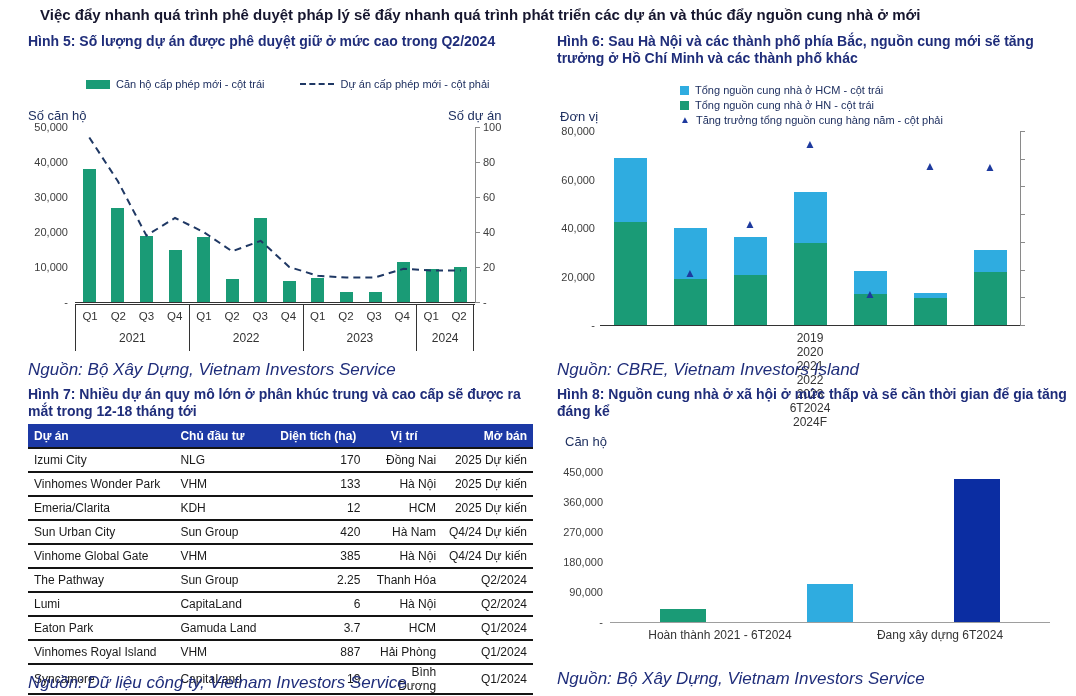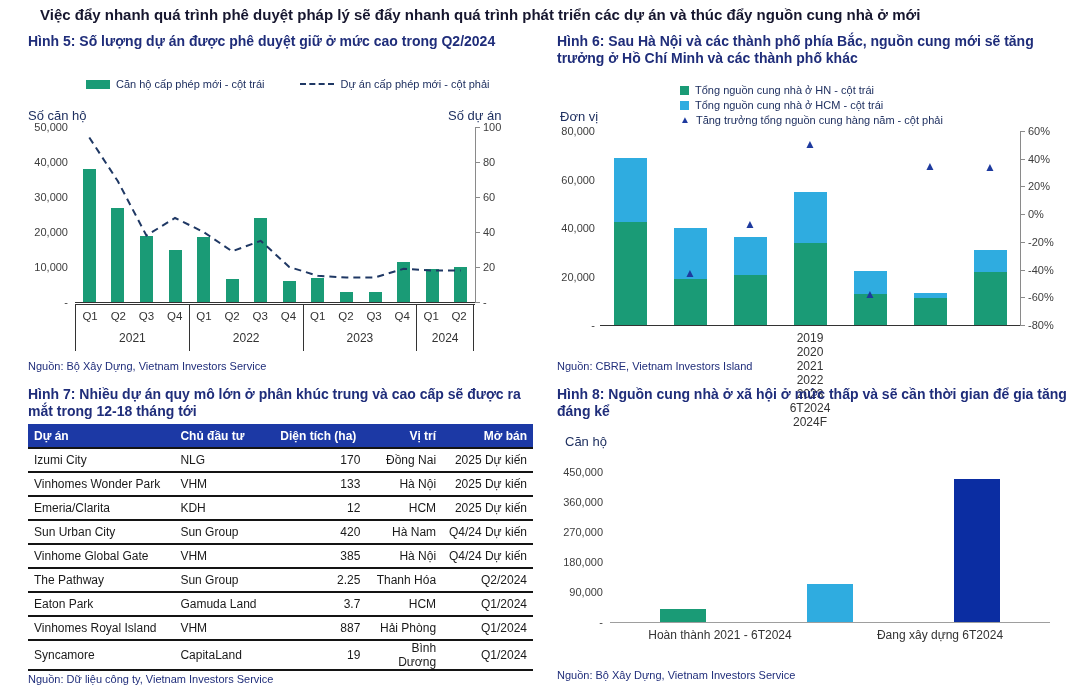--- a/index.html
+++ b/index.html
@@ -6,21 +6,21 @@
   body{width:1076px;height:696px;overflow:hidden;position:relative;
        font-family:"Liberation Sans","DejaVu Sans",sans-serif;color:#222;}
   .page{position:absolute;inset:0;}
   .heading{position:absolute;left:40px;top:6px;width:1045px;font-size:15px;font-weight:bold;color:#16162e;}
   .panel{position:absolute;}
   #fig5-panel{left:28px;top:33px;width:505px;height:348px;}
   #fig6-panel{left:557px;top:33px;width:519px;height:348px;}
   #fig7-panel{left:28px;top:386px;width:505px;height:306px;}
   #fig8-panel{left:557px;top:386px;width:519px;height:306px;}
   .fig-title{position:absolute;left:0;top:0;width:100%;font-size:14px;line-height:17px;font-weight:bold;color:#1f2d7a;}
-  .source{position:absolute;left:0;font-size:11px;color:#1f2d7a;}
+  .source{position:absolute;left:0;font-size:17px;font-style:italic;color:#1f2d7a;}
   
   .legend{position:absolute;display:flex;font-size:11px;color:#1f3060;}
   .legend.horiz{flex-direction:row;gap:36px;}
   .legend.vert{flex-direction:column;gap:3px;}
   .legend-item{display:flex;align-items:center;gap:6px;white-space:nowrap;}
   .swatch-bar{width:24px;height:9px;}
   .swatch-dash{width:34px;height:0;border-top:2px dashed #1f3864;}
   .swatch-sq{width:9px;height:9px;}
   .swatch-tri{font-size:10px;line-height:10px;}
   
@@ -154,26 +154,26 @@
           <div class="yrow">2024</div>
         </div>
       </div>
     <div class="source" style="top:327px;">Nguồn: Bộ Xây Dựng, Vietnam Investors Service</div>
   </section>
 
   <section class="panel" id="fig6-panel">
     <div class="fig-title">Hình 6: Sau Hà Nội và các thành phố phía Bắc, nguồn cung mới sẽ tăng trưởng ở Hồ Chí Minh và các thành phố khác</div>
     <div class="legend vert" id="fig6-legend" style="left:123px;top:51px;">
         <div class="legend-item">
+          <span class="swatch-sq" style="background: rgb(47, 172, 224);"></span>
+          <span>Tổng nguồn cung nhà ở HCM - cột trái</span>
+        </div>
+        <div class="legend-item">
           <span class="swatch-sq" style="background: rgb(26, 155, 118);"></span>
           <span>Tổng nguồn cung nhà ở HN - cột trái</span>
-        </div>
-        <div class="legend-item">
-          <span class="swatch-sq" style="background: rgb(47, 172, 224);"></span>
-          <span>Tổng nguồn cung nhà ở HCM - cột trái</span>
         </div>
         <div class="legend-item">
           <span class="swatch-tri" style="color: rgb(30, 58, 158);">▲</span>
           <span>Tăng trưởng tổng nguồn cung hàng năm - cột phải</span>
         </div>
       </div>
     <div class="axis-unit" style="left:3px;top:76px;">Đơn vị</div>
     <div class="plot" id="fig6-plot" style="left:43px;top:98px;width:420px;height:194px;">
       <div class="bars-area" id="fig6-bars" style="border-bottom:1.5px solid #333;">
           <div class="stack" style="left: 13.5px; width: 33px; height: 167.3px;">
@@ -224,51 +224,41 @@
     <div class="vaxis" id="fig6-vaxis" style="left:463px;top:98px;height:195px;">
         <div class="dash" style="top: 0px;"></div>
         <div class="dash" style="top: 27.7143px;"></div>
         <div class="dash" style="top: 55.4286px;"></div>
         <div class="dash" style="top: 83.1429px;"></div>
         <div class="dash" style="top: 110.857px;"></div>
         <div class="dash" style="top: 138.571px;"></div>
         <div class="dash" style="top: 166.286px;"></div>
         <div class="dash" style="top: 194px;"></div>
       </div>
-    <div class="yticks right" id="fig6-yr" style="left:471px;top:98px;width:40px;height:194px;">
-        <div class="tick" style="top: -7px;">60%</div>
-        <div class="tick" style="top: 20.7143px;">40%</div>
-        <div class="tick" style="top: 48.4286px;">20%</div>
-        <div class="tick" style="top: 76.1429px;">0%</div>
-        <div class="tick" style="top: 103.857px;">-20%</div>
-        <div class="tick" style="top: 131.571px;">-40%</div>
-        <div class="tick" style="top: 159.286px;">-60%</div>
-        <div class="tick" style="top: 187px;">-80%</div>
-      </div>
     <div class="xlabels" id="fig6-xlabels" style="left:43px;top:298px;width:420px;flex-direction:column;">
         <div class="xl">2019</div>
         <div class="xl">2020</div>
         <div class="xl">2021</div>
         <div class="xl">2022</div>
         <div class="xl">2023</div>
         <div class="xl">6T2024</div>
         <div class="xl">2024F</div>
       </div>
     <div class="source" style="top:327px;">Nguồn: CBRE, Vietnam Investors Island</div>
   </section>
 
   <section class="panel" id="fig7-panel">
     <div class="fig-title">Hình 7: Nhiều dự án quy mô lớn ở phân khúc trung và cao cấp sẽ được ra mắt trong 12-18 tháng tới</div>
     <table class="projects" style="top:38px;">
       <thead>
           <tr id="fig7-head">
             <th class="al" style="width: 29%;">Dự án</th>
             <th class="al" style="width: 19%;">Chủ đầu tư</th>
             <th class="ac" style="width: 19%;">Diện tích (ha)</th>
-            <th class="ar" style="width: 15%;">Vị trí</th>
+            <th class="ar" style="width: 15%; text-align: center;">Vị trí</th>
             <th class="ar" style="width: 18%;">Mở bán</th>
           </tr>
         </thead>
       <tbody id="fig7-body">
           <tr>
             <td class="al">Izumi City</td>
             <td class="al">NLG</td>
             <td class="ar">170</td>
             <td class="ar">Đồng Nai</td>
             <td class="ar">2025 Dự kiến</td>
@@ -299,20 +289,27 @@
             <td class="al">VHM</td>
             <td class="ar">385</td>
             <td class="ar">Hà Nội</td>
             <td class="ar">Q4/24 Dự kiến</td>
           </tr>
           <tr>
             <td class="al">The Pathway</td>
             <td class="al">Sun Group</td>
             <td class="ar">2.25</td>
             <td class="ar">Thanh Hóa</td>
+            <td class="ar">Q2/2024</td>
+          </tr>
+          <tr>
+            <td class="al">Lumi</td>
+            <td class="al">CapitaLand</td>
+            <td class="ar">6</td>
+            <td class="ar">Hà Nội</td>
             <td class="ar">Q2/2024</td>
           </tr>
           <tr>
             <td class="al">Eaton Park</td>
             <td class="al">Gamuda Land</td>
             <td class="ar">3.7</td>
             <td class="ar">HCM</td>
             <td class="ar">Q1/2024</td>
           </tr>
           <tr>

